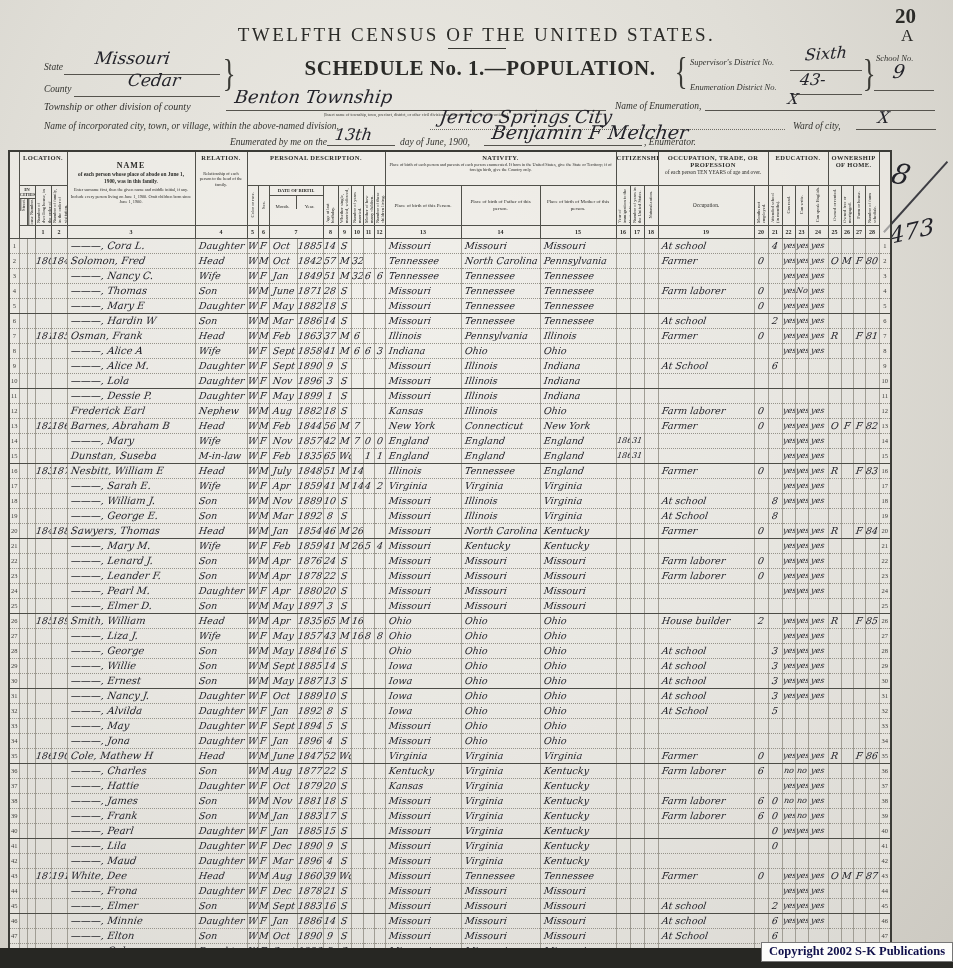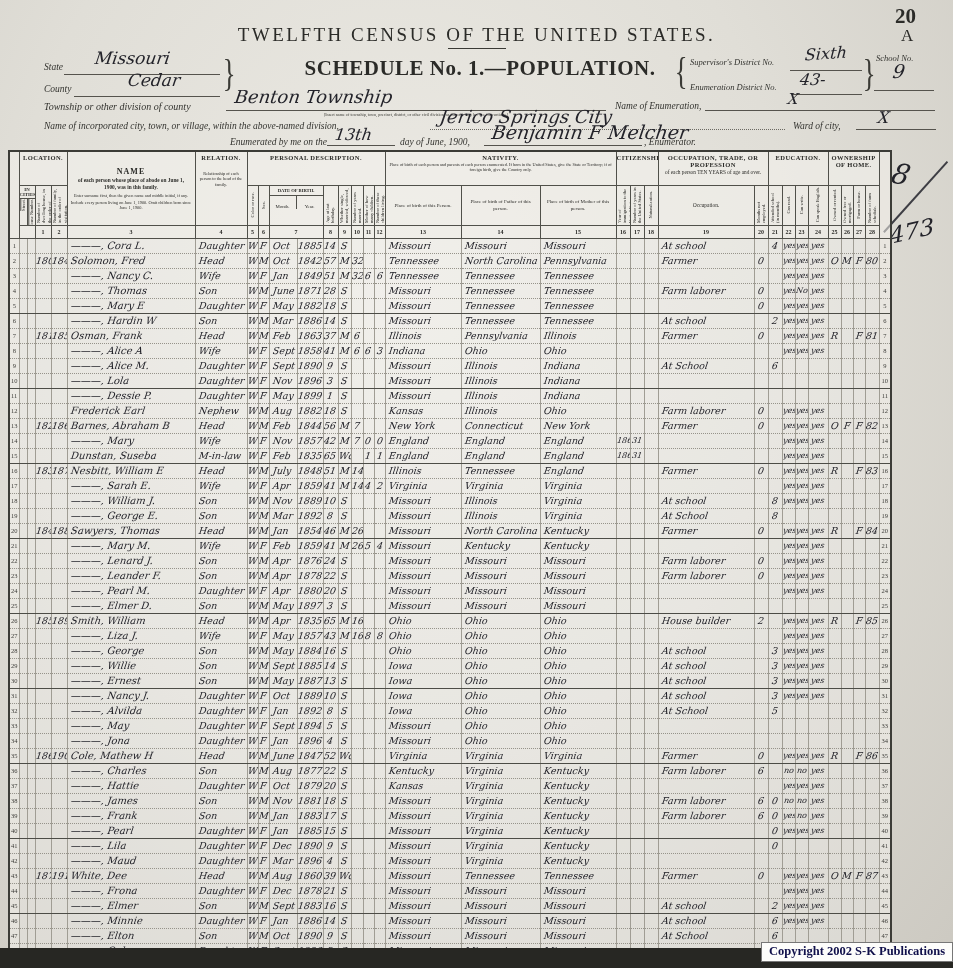--- a/index.html
+++ b/index.html
@@ -19,21 +19,21 @@
   table{border:2px solid #3c3c37;}
   th,td{border:1px solid #a09d94;padding:0;overflow:hidden;}
   thead th{border:1px solid #50504a;font-weight:normal;vertical-align:top;background:rgba(240,238,231,.5);}
   .gt{font-size:6.5px;font-weight:bold;letter-spacing:.4px;padding-top:2px;text-align:center;}
   .note{font-size:4.3px;font-weight:normal;letter-spacing:0;line-height:1.25;padding:1px 2px;text-align:center;}
   .vc{vertical-align:middle;text-align:center;height:38px;}
   .v{writing-mode:vertical-rl;transform:rotate(180deg);font-size:4.6px;line-height:1.15;margin:0 auto;max-height:36px;text-align:left;}
   .pl{font-size:5px;line-height:1.4;text-align:center;vertical-align:middle;padding:2px;}
   .numr th{font-size:6px;font-weight:bold;text-align:center;height:12px;vertical-align:middle;}
   .nameH{vertical-align:top;}
-  .nameT{font-size:8px;font-weight:bold;text-align:center;letter-spacing:1px;padding-top:15px;}
+  .nameT{font-size:8px;font-weight:bold;text-align:center;letter-spacing:1px;padding-top:9px;}
   .nameS{font-size:5.3px;font-weight:bold;text-align:center;line-height:1.3;padding:1px 4px;}
   .dobT{font-size:4.6px;font-weight:bold;text-align:center;border-bottom:1px solid #50504a;padding:2px 0;}
   .dobMY{display:flex;font-size:4.8px;text-align:center;}
   .dobMY span{flex:1;padding-top:8px;}
   .dobMY span:first-child{border-right:1px solid #50504a;}
   .icT{font-size:4.8px;font-weight:bold;text-align:center;border-bottom:1px solid #50504a;padding:1px 0;}
   .icCols{display:flex;height:26px;}
   .icCols div{flex:1;}
   .icCols div:first-child{border-right:1px solid #50504a;}
   .occL{font-size:5.5px;text-align:center;vertical-align:middle;}

